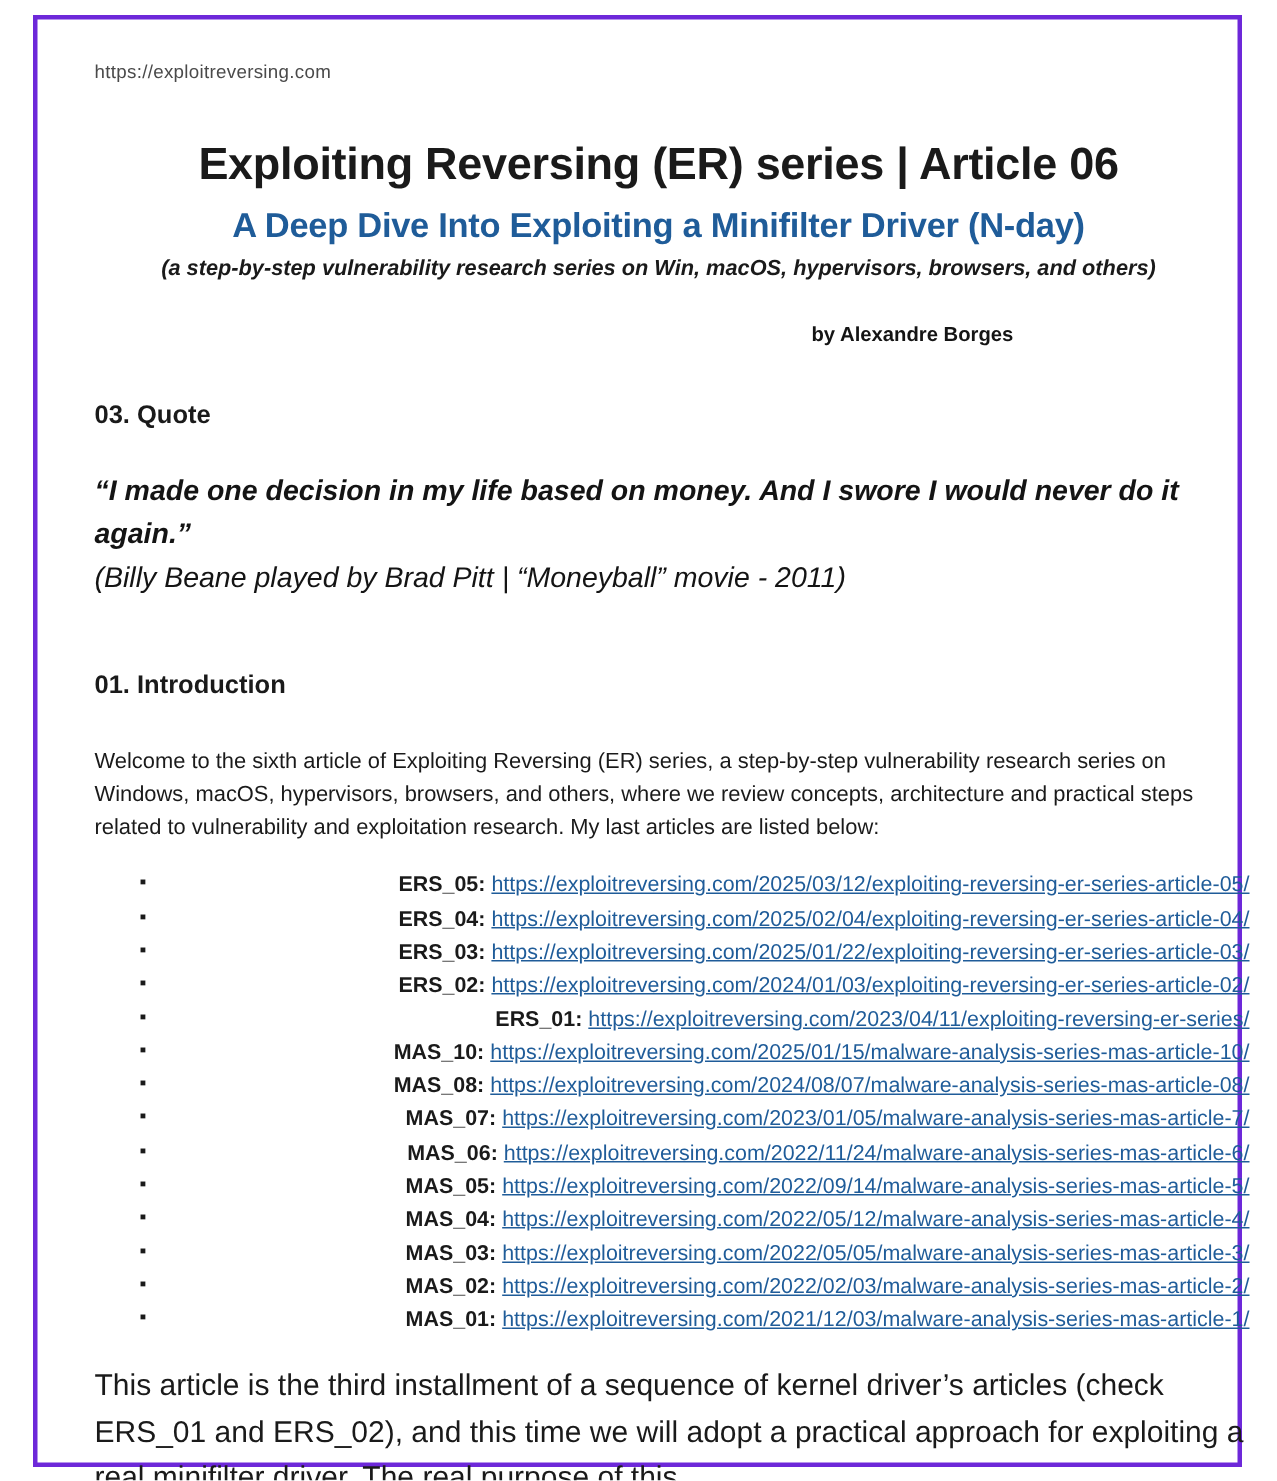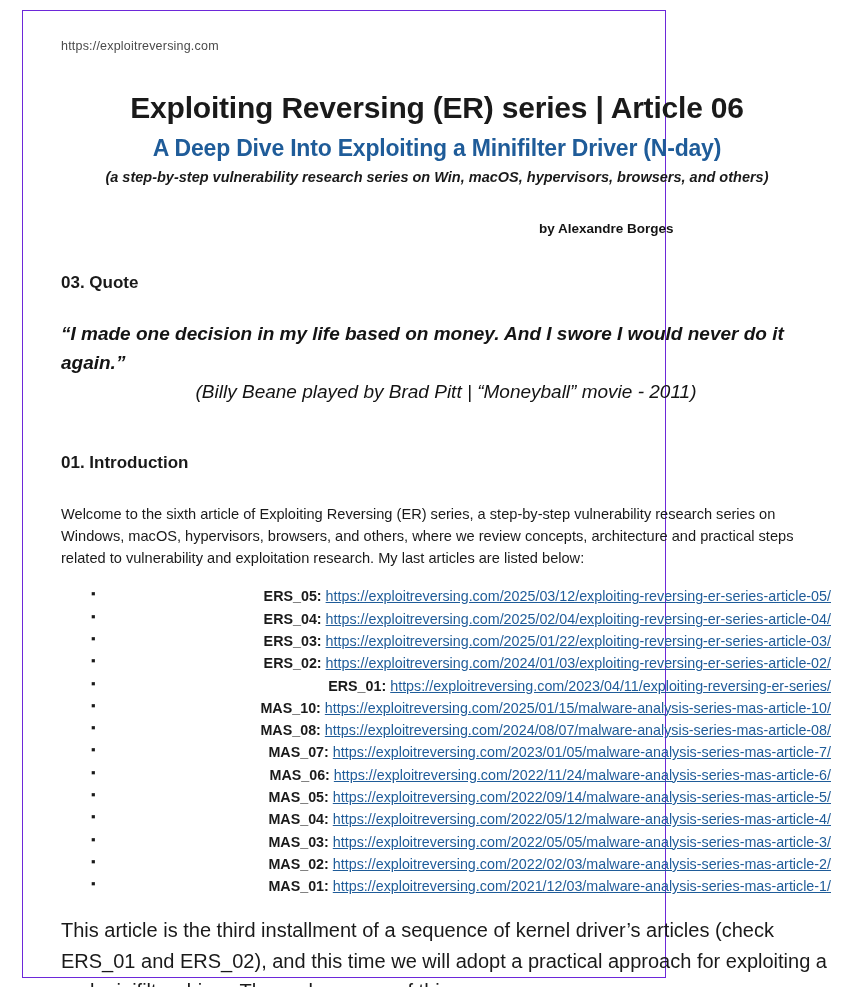--- a/index.html
+++ b/index.html
@@ -16,23 +16,23 @@
     width: 851px;
     height: 987px;
     box-sizing: border-box;
     background: #ffffff;
     overflow: hidden;
   }
   .sheet {
     position: absolute;
     left: 22px;
     top: 10px;
-    width: 644px;
+    width: 806px;
     height: 968px;
-    border: 1px solid #6d28d9;
+    border: 3px solid #6d28d9;
     box-sizing: border-box;
     background: #ffffff;
   }
   .content {
     position: absolute;
     left: 38px;
     top: 28px;
     width: 770px;
   }
   .site-url {
@@ -61,21 +61,21 @@
     line-height: 1.15;
   }
   .tag-line {
     margin-top: 8px;
     font-size: 14.5px;
     font-weight: bold;
     font-style: italic;
     color: #1a1a1a;
   }
   .byline {
-    margin-top: 34px;
+    margin-top: 26px;
     padding-left: 478px;
     font-size: 13.5px;
     font-weight: bold;
     line-height: 1.45;
     color: #141414;
   }
   .section-heading {
     font-size: 17px;
     font-weight: bold;
     color: #1a1a1a;
@@ -84,21 +84,20 @@
   .quote-block {
     margin-top: 26px;
     font-size: 19px;
     font-style: italic;
     font-weight: bold;
     line-height: 1.55;
     color: #141414;
   }
   .quote-attrib {
     font-weight: normal;
-    text-align: center;
   }
   .h-intro { margin-top: 46px; }
   .para {
     margin-top: 30px;
     font-size: 14.6px;
     line-height: 1.52;
     color: #1a1a1a;
   }
   .link-list {
     margin: 16px 0 8px 0;

